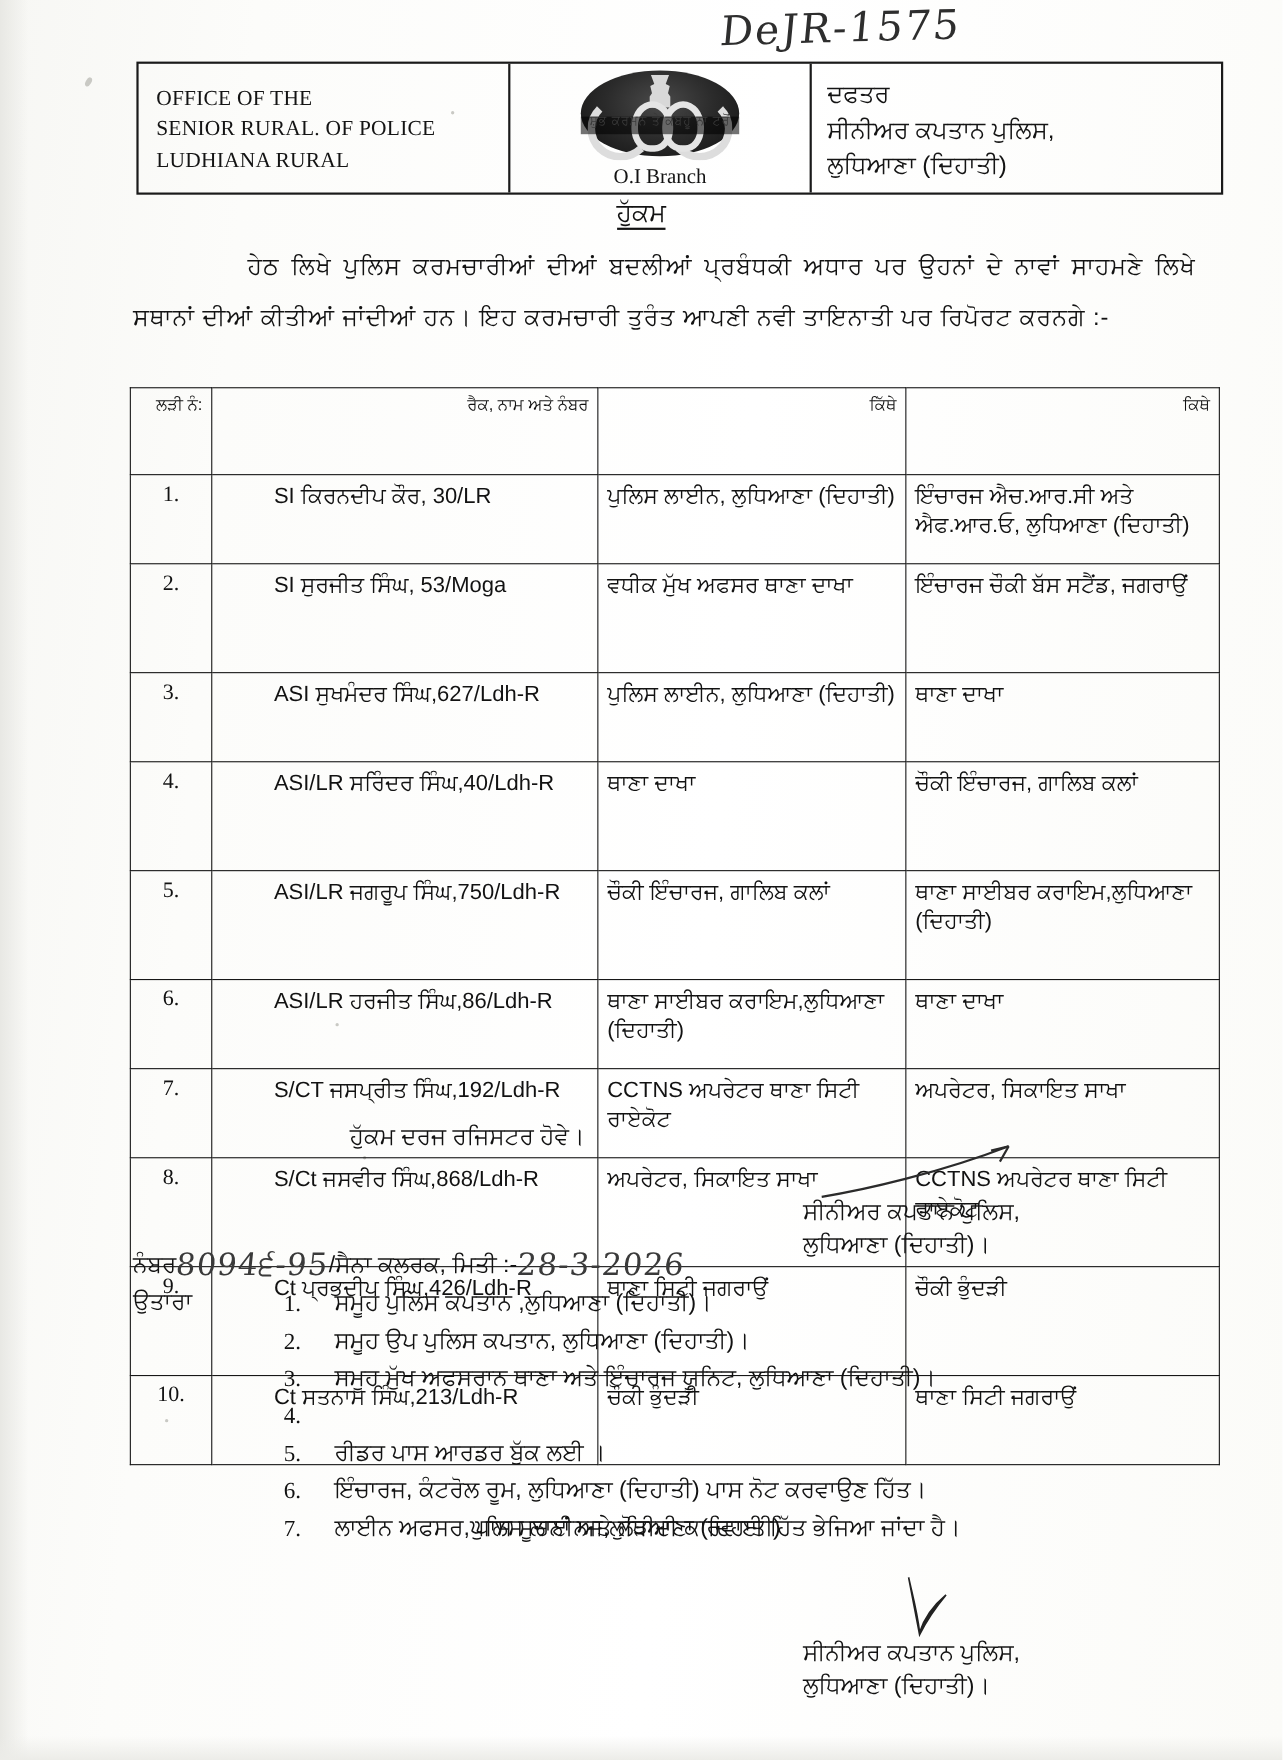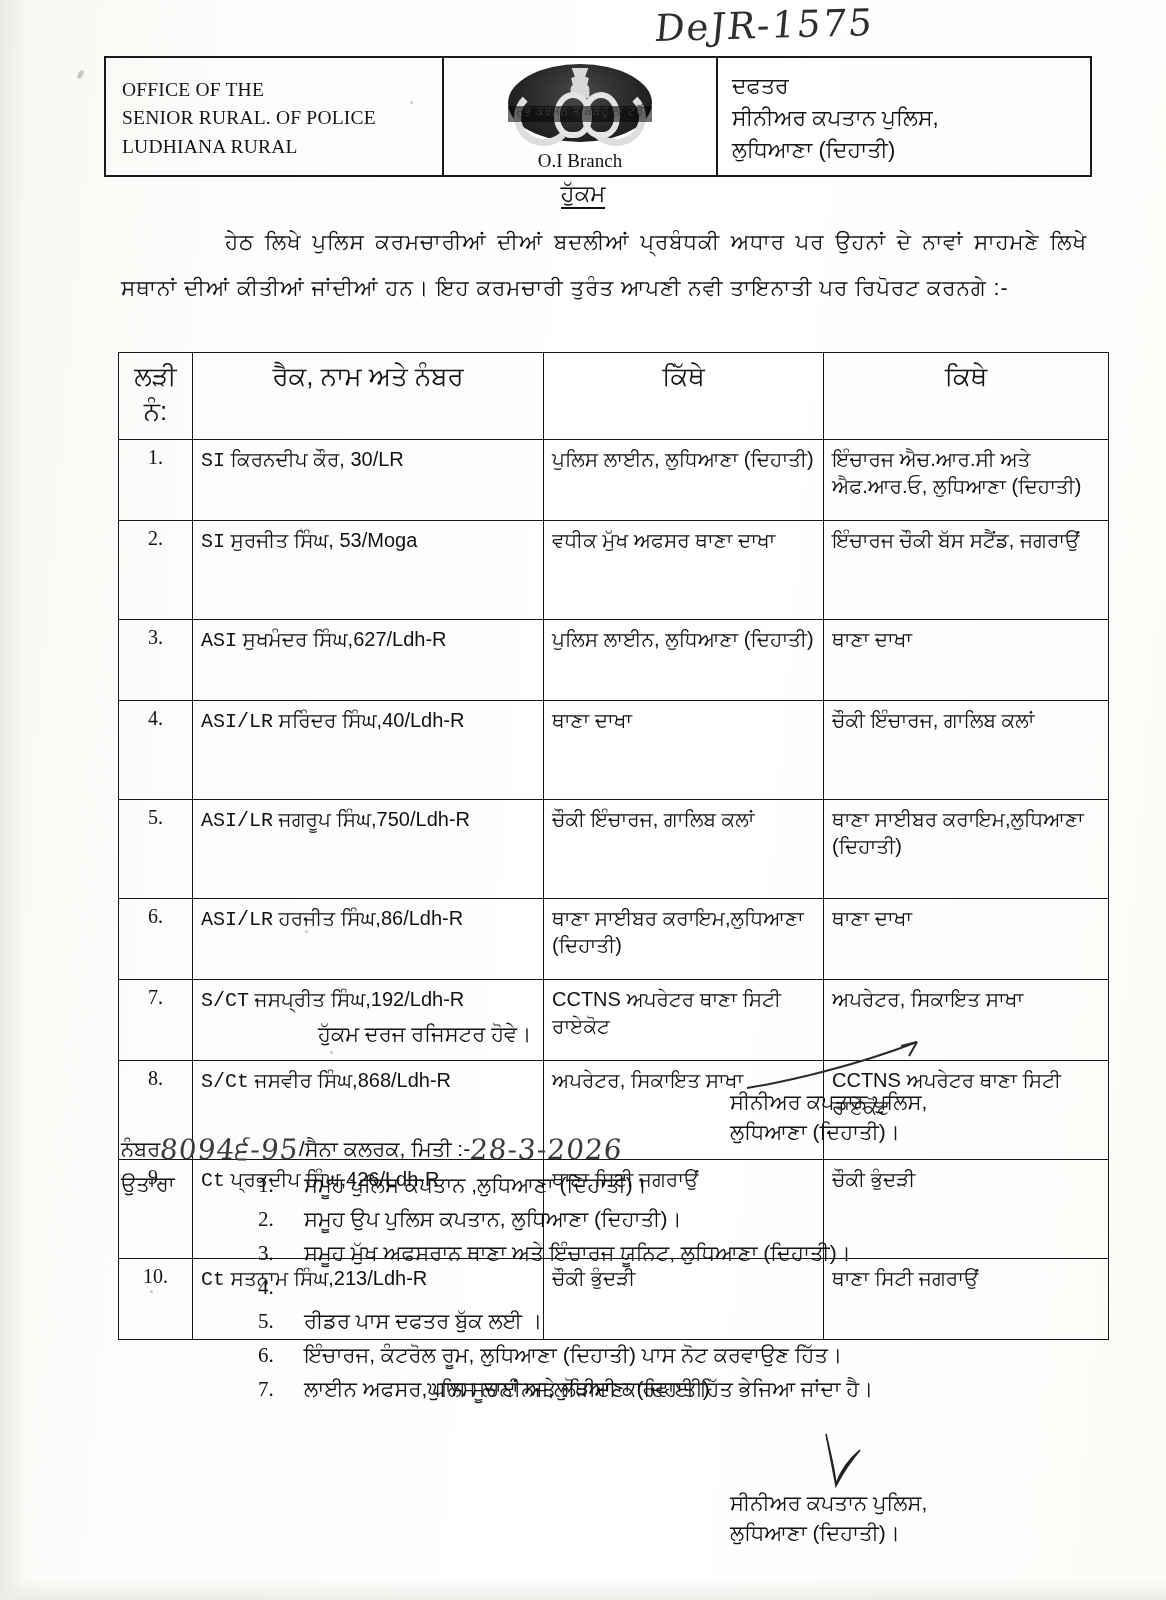--- a/index.html
+++ b/index.html
@@ -47,21 +47,21 @@
     font-size: 37px;
     letter-spacing: 2px;
     color: #2e2e2e;
     transform: rotate(-1.6deg) skewX(-7deg);
     font-weight: 500;
   }
 
   
   #header-box {
     position: absolute;
-    left: 104px;
+    left: 124px;
     top: 56px;
     width: 988px;
     height: 121px;
     border: 2px solid #1a1a1a;
     box-sizing: border-box;
     display: flex;
   }
   #header-left {
     width: 338px;
     border-right: 2px solid #1a1a1a;
@@ -197,45 +197,46 @@
     table-layout: fixed;
   }
   #transfer-table th, #transfer-table td {
     border: 1.6px solid #171717;
     vertical-align: top;
     padding: 6px 8px 10px 8px;
     color: #121212;
   }
   #transfer-table th {
     font-weight: normal;
-    text-align: center;
-    font-family: "Liberation Sans", sans-serif;
-    font-size: 26px;
+    text-align: right;
+    font-family: "Liberation Sans", sans-serif;
+    font-size: 15px;
     line-height: 1.34;
     height: 62px;
   }
   .col-sr   { width: 74px; }
   .col-rank { width: 351px; }
   .col-from { width: 280px; }
   .col-to   { width: 285px; }
 
   td.cell-sr {
     text-align: center;
     font-family: "Liberation Serif", serif;
     font-size: 20px;
     padding-top: 9px;
   }
   td.cell-rank {
     font-family: "Liberation Sans", sans-serif;
     font-size: 20px;
     line-height: 1.34;
   }
   td.cell-rank .rank-abbr {
-    font-family: Liberation Mono, monospace;
+    font-family: Liberation Sans, sans-serif;
     font-size: 20px;
+    margin-left: 48px;
   }
   td.cell-place {
     font-family: "Liberation Sans", sans-serif;
     font-size: 20px;
     line-height: 1.36;
   }
   tr.row-tall td { height: 64px; }
   tr.row-xtall td { height: 82px; }
 
   
@@ -500,21 +501,21 @@
       </li>
       <li>
         <span class="num">3.</span>
         <span>ਸਮੂਹ ਮੁੱਖ ਅਫਸਰਾਨ ਥਾਣਾ ਅਤੇ ਇੰਚਾਰਜ ਯੂਨਿਟ, ਲੁਧਿਆਣਾ (ਦਿਹਾਤੀ)।</span>
       </li>
       <li>
         <span class="num">4.</span>
       </li>
       <li>
         <span class="num">5.</span>
-        <span>ਰੀਡਰ ਪਾਸ ਦਫਤਰ ਬੁੱਕ ਲਈ ।</span>
+        <span>ਰੀਡਰ ਪਾਸ ਆਰਡਰ ਬੁੱਕ ਲਈ ।</span>
       </li>
       <li>
         <span class="num">6.</span>
         <span>ਇੰਚਾਰਜ, ਕੰਟਰੋਲ ਰੂਮ, ਲੁਧਿਆਣਾ (ਦਿਹਾਤੀ) ਪਾਸ ਨੋਟ ਕਰਵਾਉਣ ਹਿੱਤ।</span>
       </li>
       <li>
         <span class="num">7.</span>
         <span>ਲਾਈਨ ਅਫਸਰ,ਪੁਲਿਸ ਲਾਈਨਜ,ਲੁਧਿਆਣਾ (ਦਿਹਾਤੀ)</span>
       </li>
     </ul>

